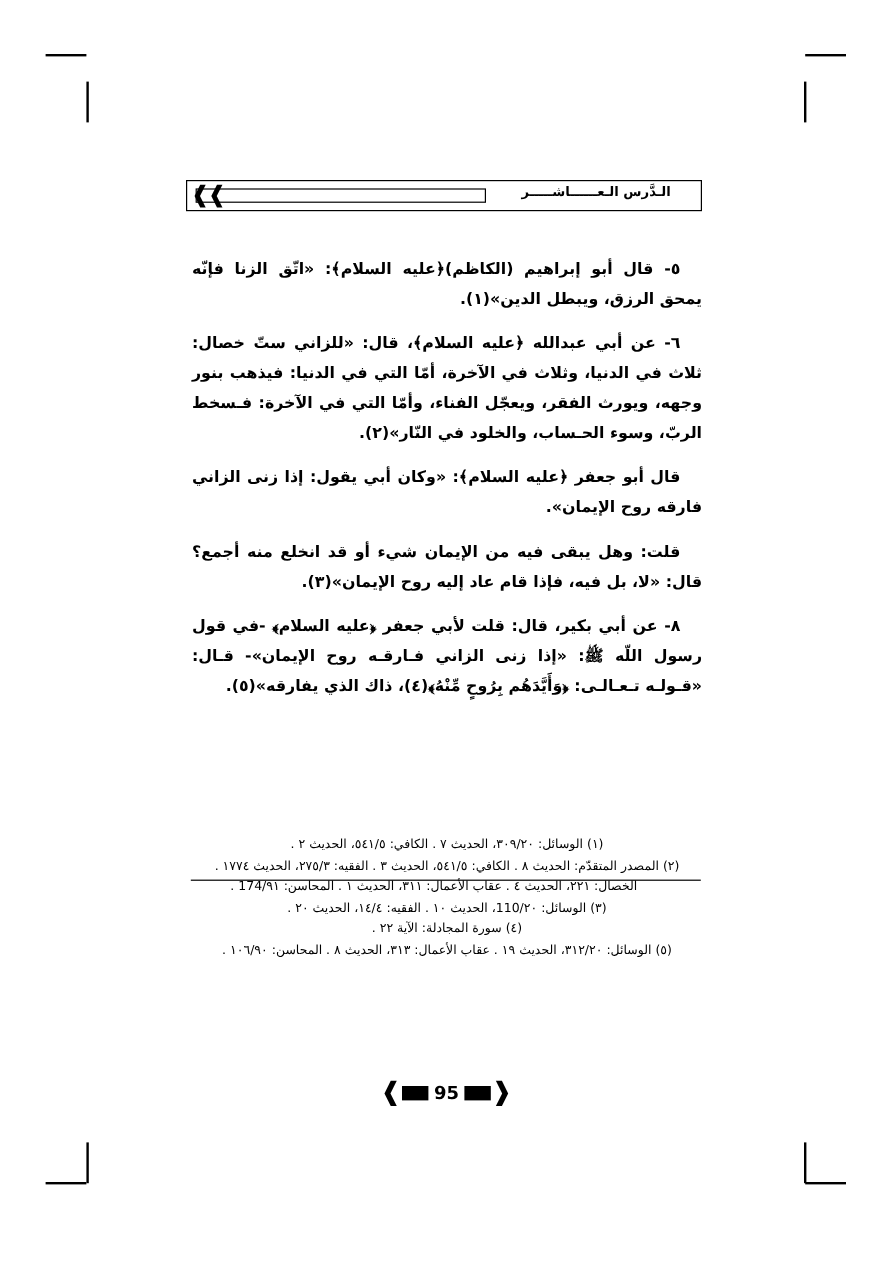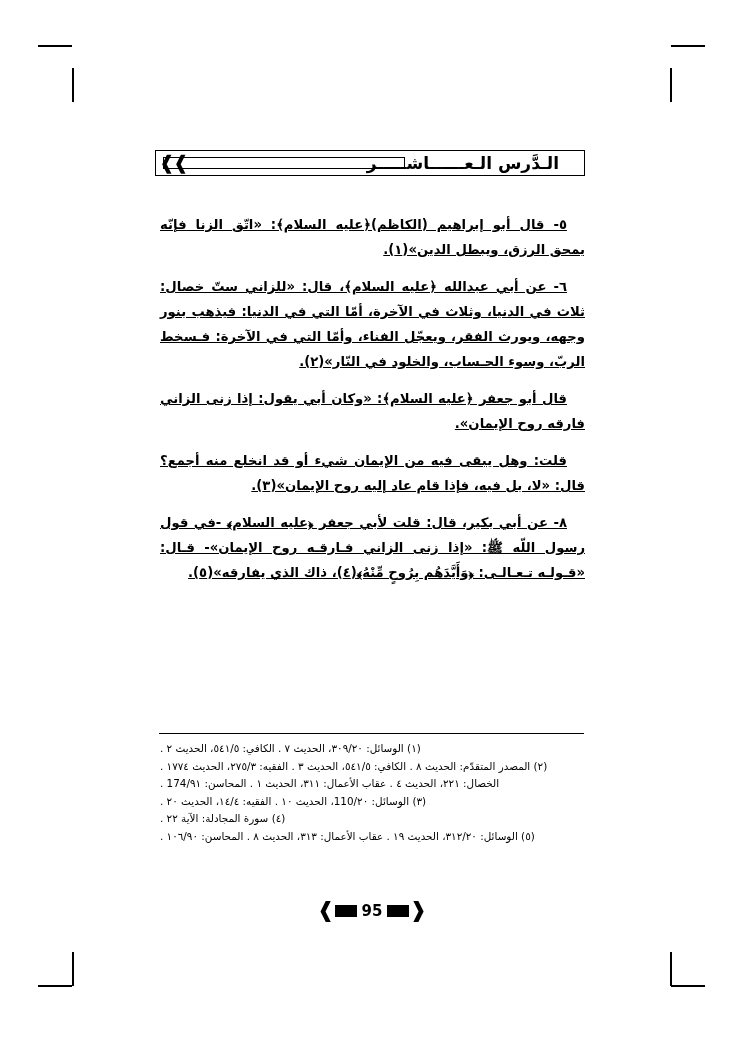--- a/index.html
+++ b/index.html
@@ -54,21 +54,21 @@
     right: 180px;
     top: 7px;
     height: 12px;
     border: 1px solid #000;
     box-sizing: border-box;
   }
   .header-title {
     position: absolute;
     right: 26px;
     top: 3px;
-    font-size: 17px;
+    font-size: 11px;
     font-weight: bold;
     letter-spacing: 0px;
     white-space: nowrap;
   }
   .header-arrow-outer,
   .header-arrow-inner {
     position: absolute;
     top: 2px;
     font-size: 19px;
     line-height: 21px;
@@ -79,21 +79,20 @@
 
   
   .content {
     position: absolute;
     top: 212px;
     left: 160px;
     width: 425px;
     text-align: justify;
     text-align-last: right;
     direction: rtl;
-    text-decoration: underline;
   }
   .para {
     font-size: 13.2px;
     line-height: 25px;
     font-weight: bold;
     margin: 0 0 12px 0;
     text-indent: 18px;
   }
   .para:last-child { margin-bottom: 0; }
 
@@ -101,25 +100,25 @@
   .footnote-rule {
     position: absolute;
     top: 733px;
     right: 160px;
     width: 425px;
     height: 1px;
     background: #000;
   }
   .footnotes {
     position: absolute;
-    top: 740px;
+    top: 696px;
     left: 160px;
     width: 425px;
     direction: rtl;
-    text-align: left;
+    text-align: center;
   }
   .fn {
     font-size: 10.4px;
     line-height: 17.5px;
     margin: 0;
     white-space: normal;
   }
   .fn-cont {
     display: block;
     padding-right: 22px;

